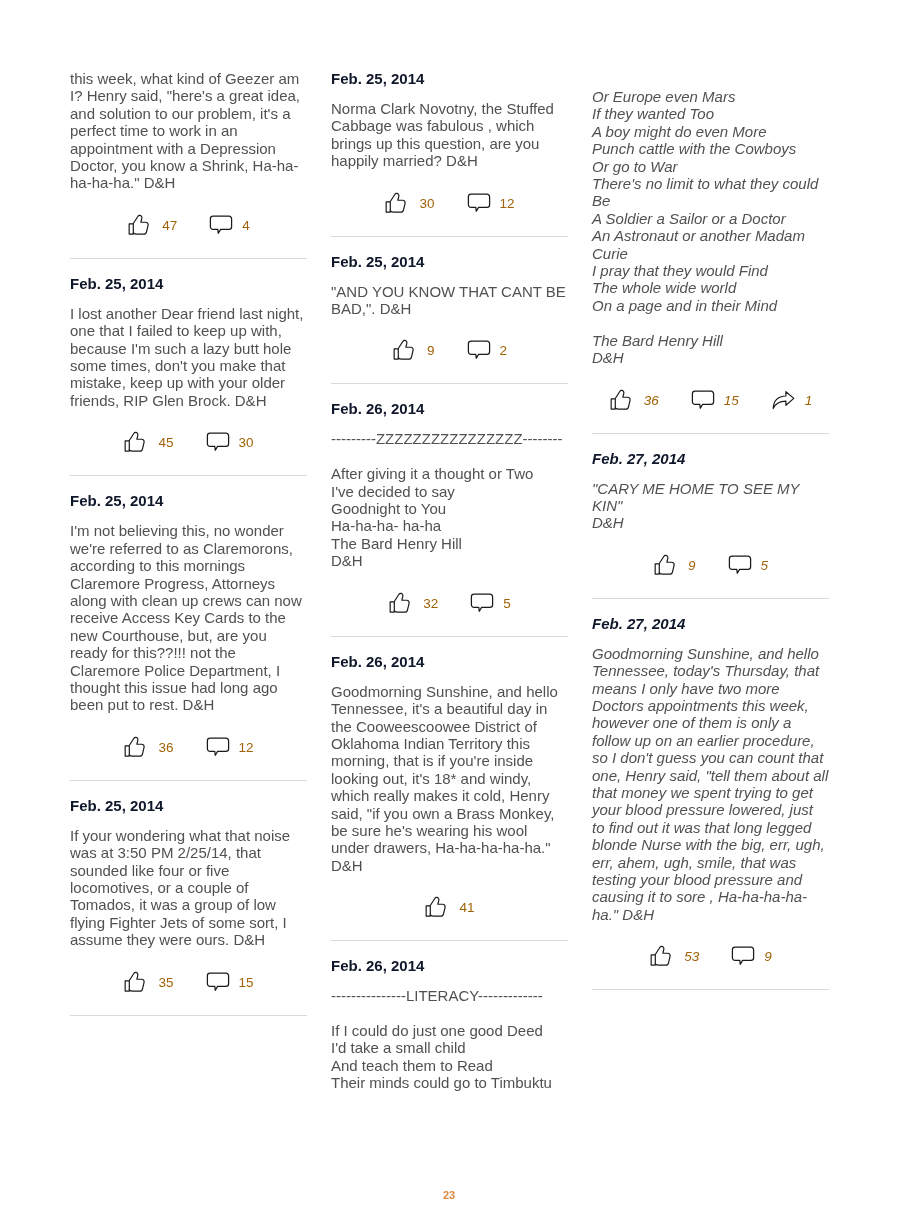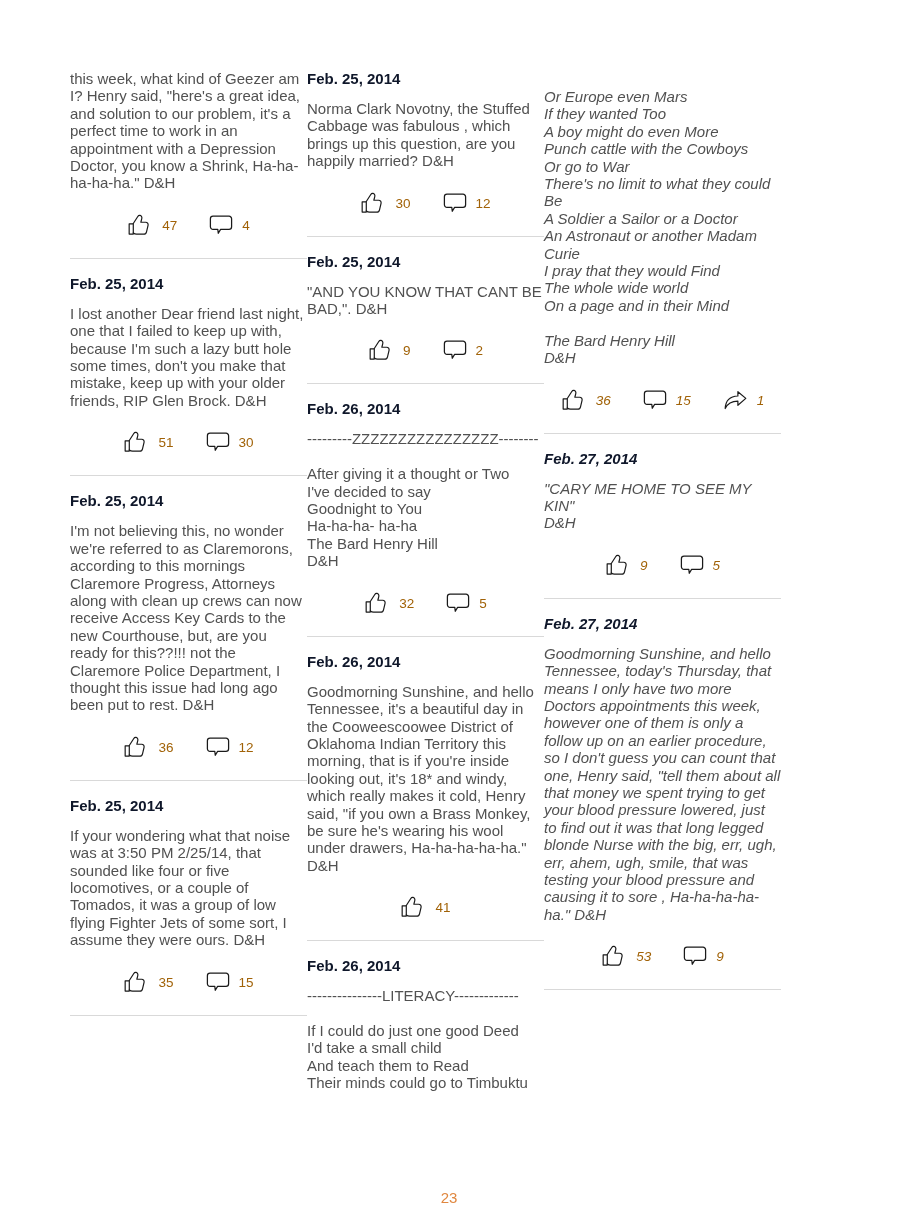--- a/index.html
+++ b/index.html
@@ -5,20 +5,21 @@
   html, body { margin: 0; padding: 0; }
   body {
     width: 898px; height: 1228px;
     background: #ffffff;
     font-family: "Liberation Sans", sans-serif;
     position: relative;
     overflow: hidden;
   }
   .cols {
     display: flex;
+    gap: 24px;
     padding: 70px 91px 0 70px;
     box-sizing: border-box;
   }
   .col { width: 237px; flex: 0 0 237px; min-width: 0; }
   .col.offset-top { padding-top: 18px; font-style: italic; }
   .post { }
   .date {
     font-size: 15px;
     line-height: 18px;
     font-weight: 700;
@@ -52,22 +53,22 @@
   .divider {
     border: none;
     border-top: 1px solid #d9d9d9;
     margin: 21px 0 16px 0;
   }
   .pagenum {
     position: absolute;
     top: 1189px;
     left: 0; right: 0;
     text-align: center;
-    font-size: 15px;
-    font-weight: 400;
+    font-size: 11px;
+    font-weight: 700;
   }
 </style>
 </head>
 <body>
 
 <main class="cols">
   <section class="col">
   <article class="post">
 
     <p class="body">this week, what kind of Geezer am I? Henry said, "here's a great idea, and solution to our problem, it's a perfect time to work in an appointment with a Depression Doctor, you know a Shrink, Ha-ha-ha-ha-ha." D&amp;H</p>
@@ -92,21 +93,21 @@
 
   <article class="post">
     <h3 class="date">Feb. 25, 2014</h3>
     <p class="body">I lost another Dear friend last night, one that I failed to keep up with, because I'm such a lazy butt hole some times, don't you make that mistake, keep up with your older friends, RIP Glen Brock. D&amp;H</p>
     <div class="engagement">
       <span class="eng">
         <svg width="26" height="23" viewBox="0 0 27 24" fill="none" stroke="#1a1a1a" stroke-width="1.25" stroke-linejoin="round" stroke-linecap="round">
           <path d="M2.2 10.3 h4.3 V20.9 H2.2 Z"></path>
           <path d="M6.5 19.8 c1 .9 2.1 1.3 3.4 1.3 h7.3 c1.5 0 2.8-1 3.1-2.5 l1.6-6.8 c.4-1.6-.8-3.2-2.5-3.2 h-5 l1-4.1 c.3-1.3-.5-2.7-1.8-3 -.9-.2-1.9.3-2.4 1.1 L6.5 9.9"></path>
         </svg>
-        <span class="cnt">51</span>
+        <span class="cnt">45</span>
       </span>
       <span class="eng">
         <svg width="24" height="21" viewBox="0 0 24 21" fill="none" stroke="#1a1a1a" stroke-width="1.25" stroke-linejoin="round" stroke-linecap="round">
           <path d="M4 1.2 h16 a2.6 2.6 0 0 1 2.6 2.6 v8 a2.6 2.6 0 0 1 -2.6 2.6 h-8.4 l-2.3 3.9 -.5 -3.9 H4 a2.6 2.6 0 0 1 -2.6 -2.6 v-8 A2.6 2.6 0 0 1 4 1.2 Z"></path>
         </svg>
         <span class="cnt">30</span>
       </span>
 
     </div>
     <hr class="divider">

